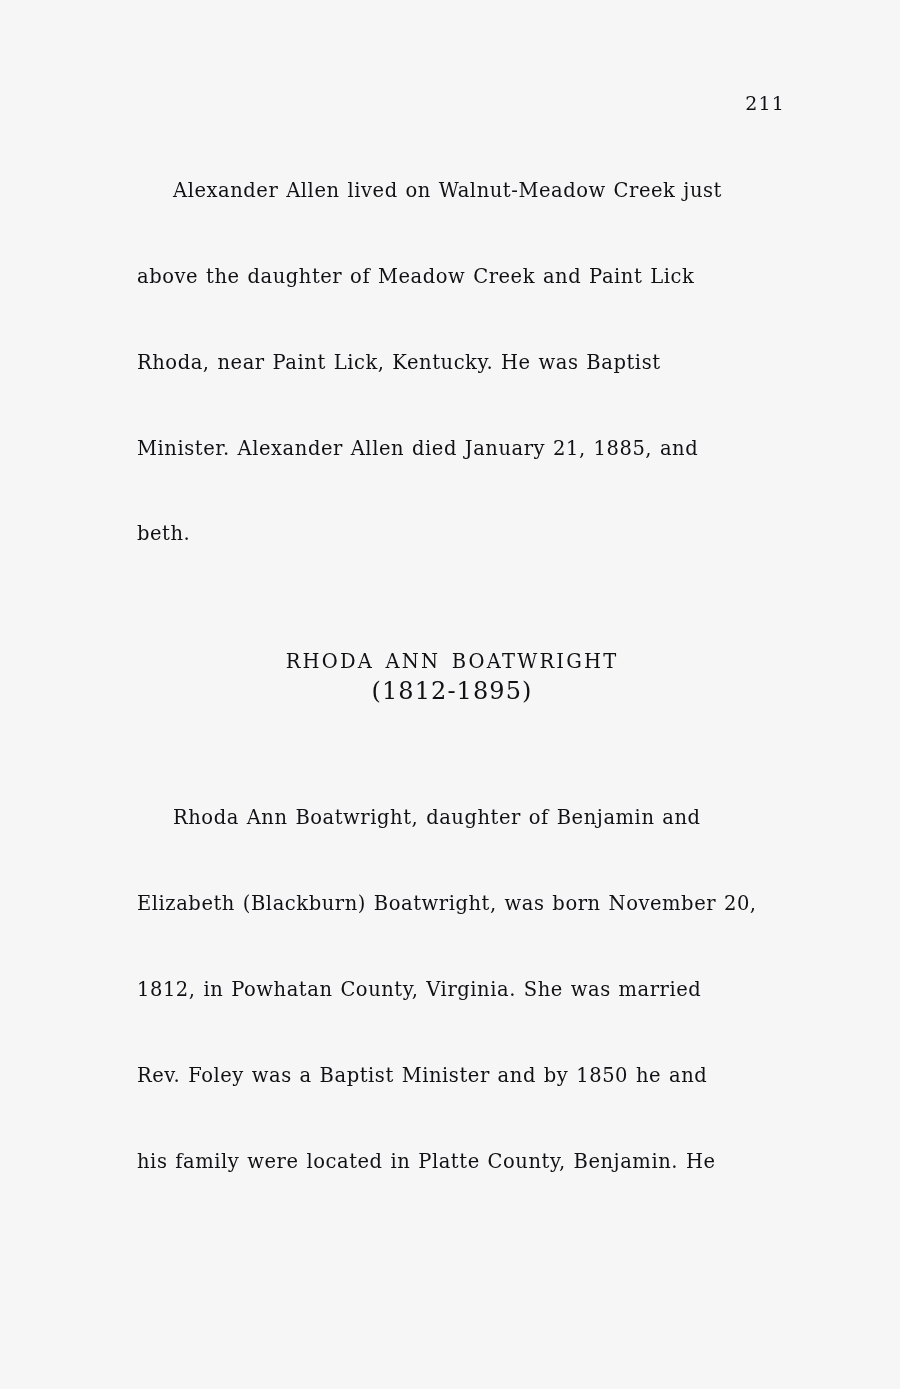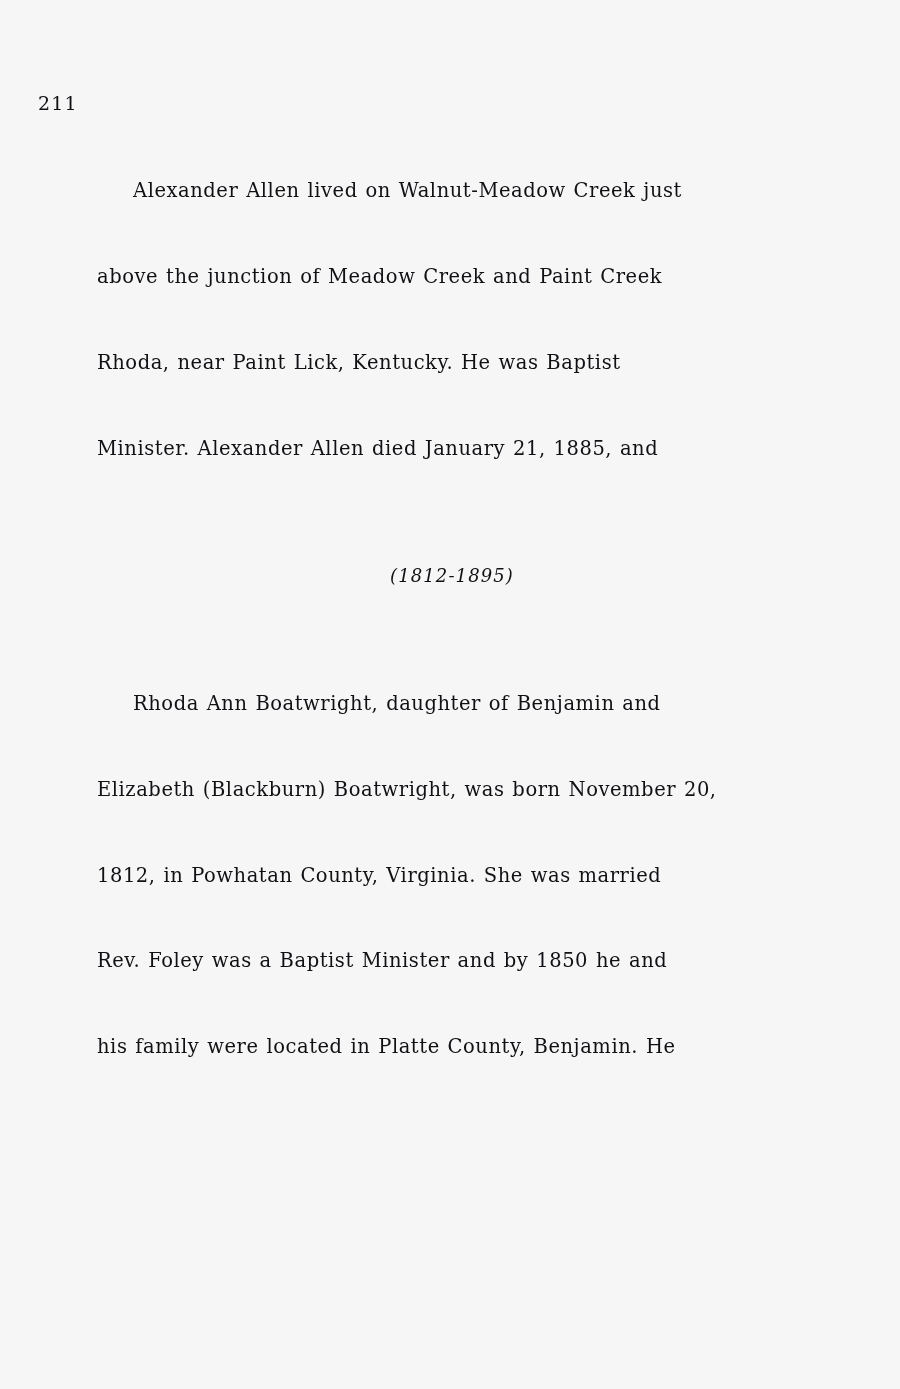--- a/index.html
+++ b/index.html
@@ -21,88 +21,89 @@
     height: 1389px;
     box-sizing: border-box;
   }
 
   
   .page-number {
     position: absolute;
     top: 92px;
     left: 0;
     width: 785px;
-    text-align: left;
+    text-align: right;
     font-size: 19px;
     letter-spacing: 1.2px;
-    padding-left: 38px;
   }
 
   
   .body-col {
     position: absolute;
     left: 97px;
     width: 710px;
     top: 120px;
   }
 
   p.para {
     margin: 0;
     font-size: 19.5px;
     line-height: 28.6px;
     letter-spacing: 0.55px;
     word-spacing: 1.1px;
     white-space: pre-wrap;
   }
   p.para .ln {
     display: block;
+    margin-left: 40px;
   }
   p.para .ln.indent {
     text-indent: 36px;
   }
 
   
   .heading-block {
     text-align: center;
     letter-spacing: 1.6px;
   }
   .heading-name {
     font-size: 19.5px;
     letter-spacing: 2.2px;
     word-spacing: 3px;
     line-height: 28.6px;
   }
   .heading-dates {
-    font-size: 18px;
+    font-size: 24px;
     letter-spacing: 1.1px;
     line-height: 28.6px;
     white-space: pre;
-    font-style: italic;
   }
   .spacer-lg { height: 42px; }
 </style>
 </head>
 <body style="background: rgb(246, 246, 246); color: rgb(17, 16, 20);">
 
 <div class="page">
 
   <div class="page-number">211</div>
 
   <div class="body-col">
 
     <p class="para">
       <span class="ln indent">Alexander Allen lived on Walnut-Meadow Creek just</span>
-      <span class="ln">above the junction of Meadow Creek and Paint Creek</span>
+      <span class="ln">above the daughter of Meadow Creek and Paint Lick</span>
       <span class="ln">Rhoda, near Paint Lick, Kentucky. He was Baptist</span>
       <span class="ln">Minister. Alexander Allen died January 21, 1885, and</span>
+      <span class="ln">beth.</span>
     </p>
 
     <div class="spacer-lg"></div>
 
     <div class="heading-block">
+      <div class="heading-name">RHODA ANN BOATWRIGHT</div>
       <div class="heading-dates">(1812-1895)</div>
     </div>
 
     <div class="spacer-lg"></div>
 
     <p class="para">
       <span class="ln indent">Rhoda Ann Boatwright, daughter of Benjamin and</span>
       <span class="ln">Elizabeth (Blackburn) Boatwright, was born November 20,</span>
       <span class="ln">1812, in Powhatan County, Virginia. She was married</span>
       <span class="ln">Rev. Foley was a Baptist Minister and by 1850 he and</span>

